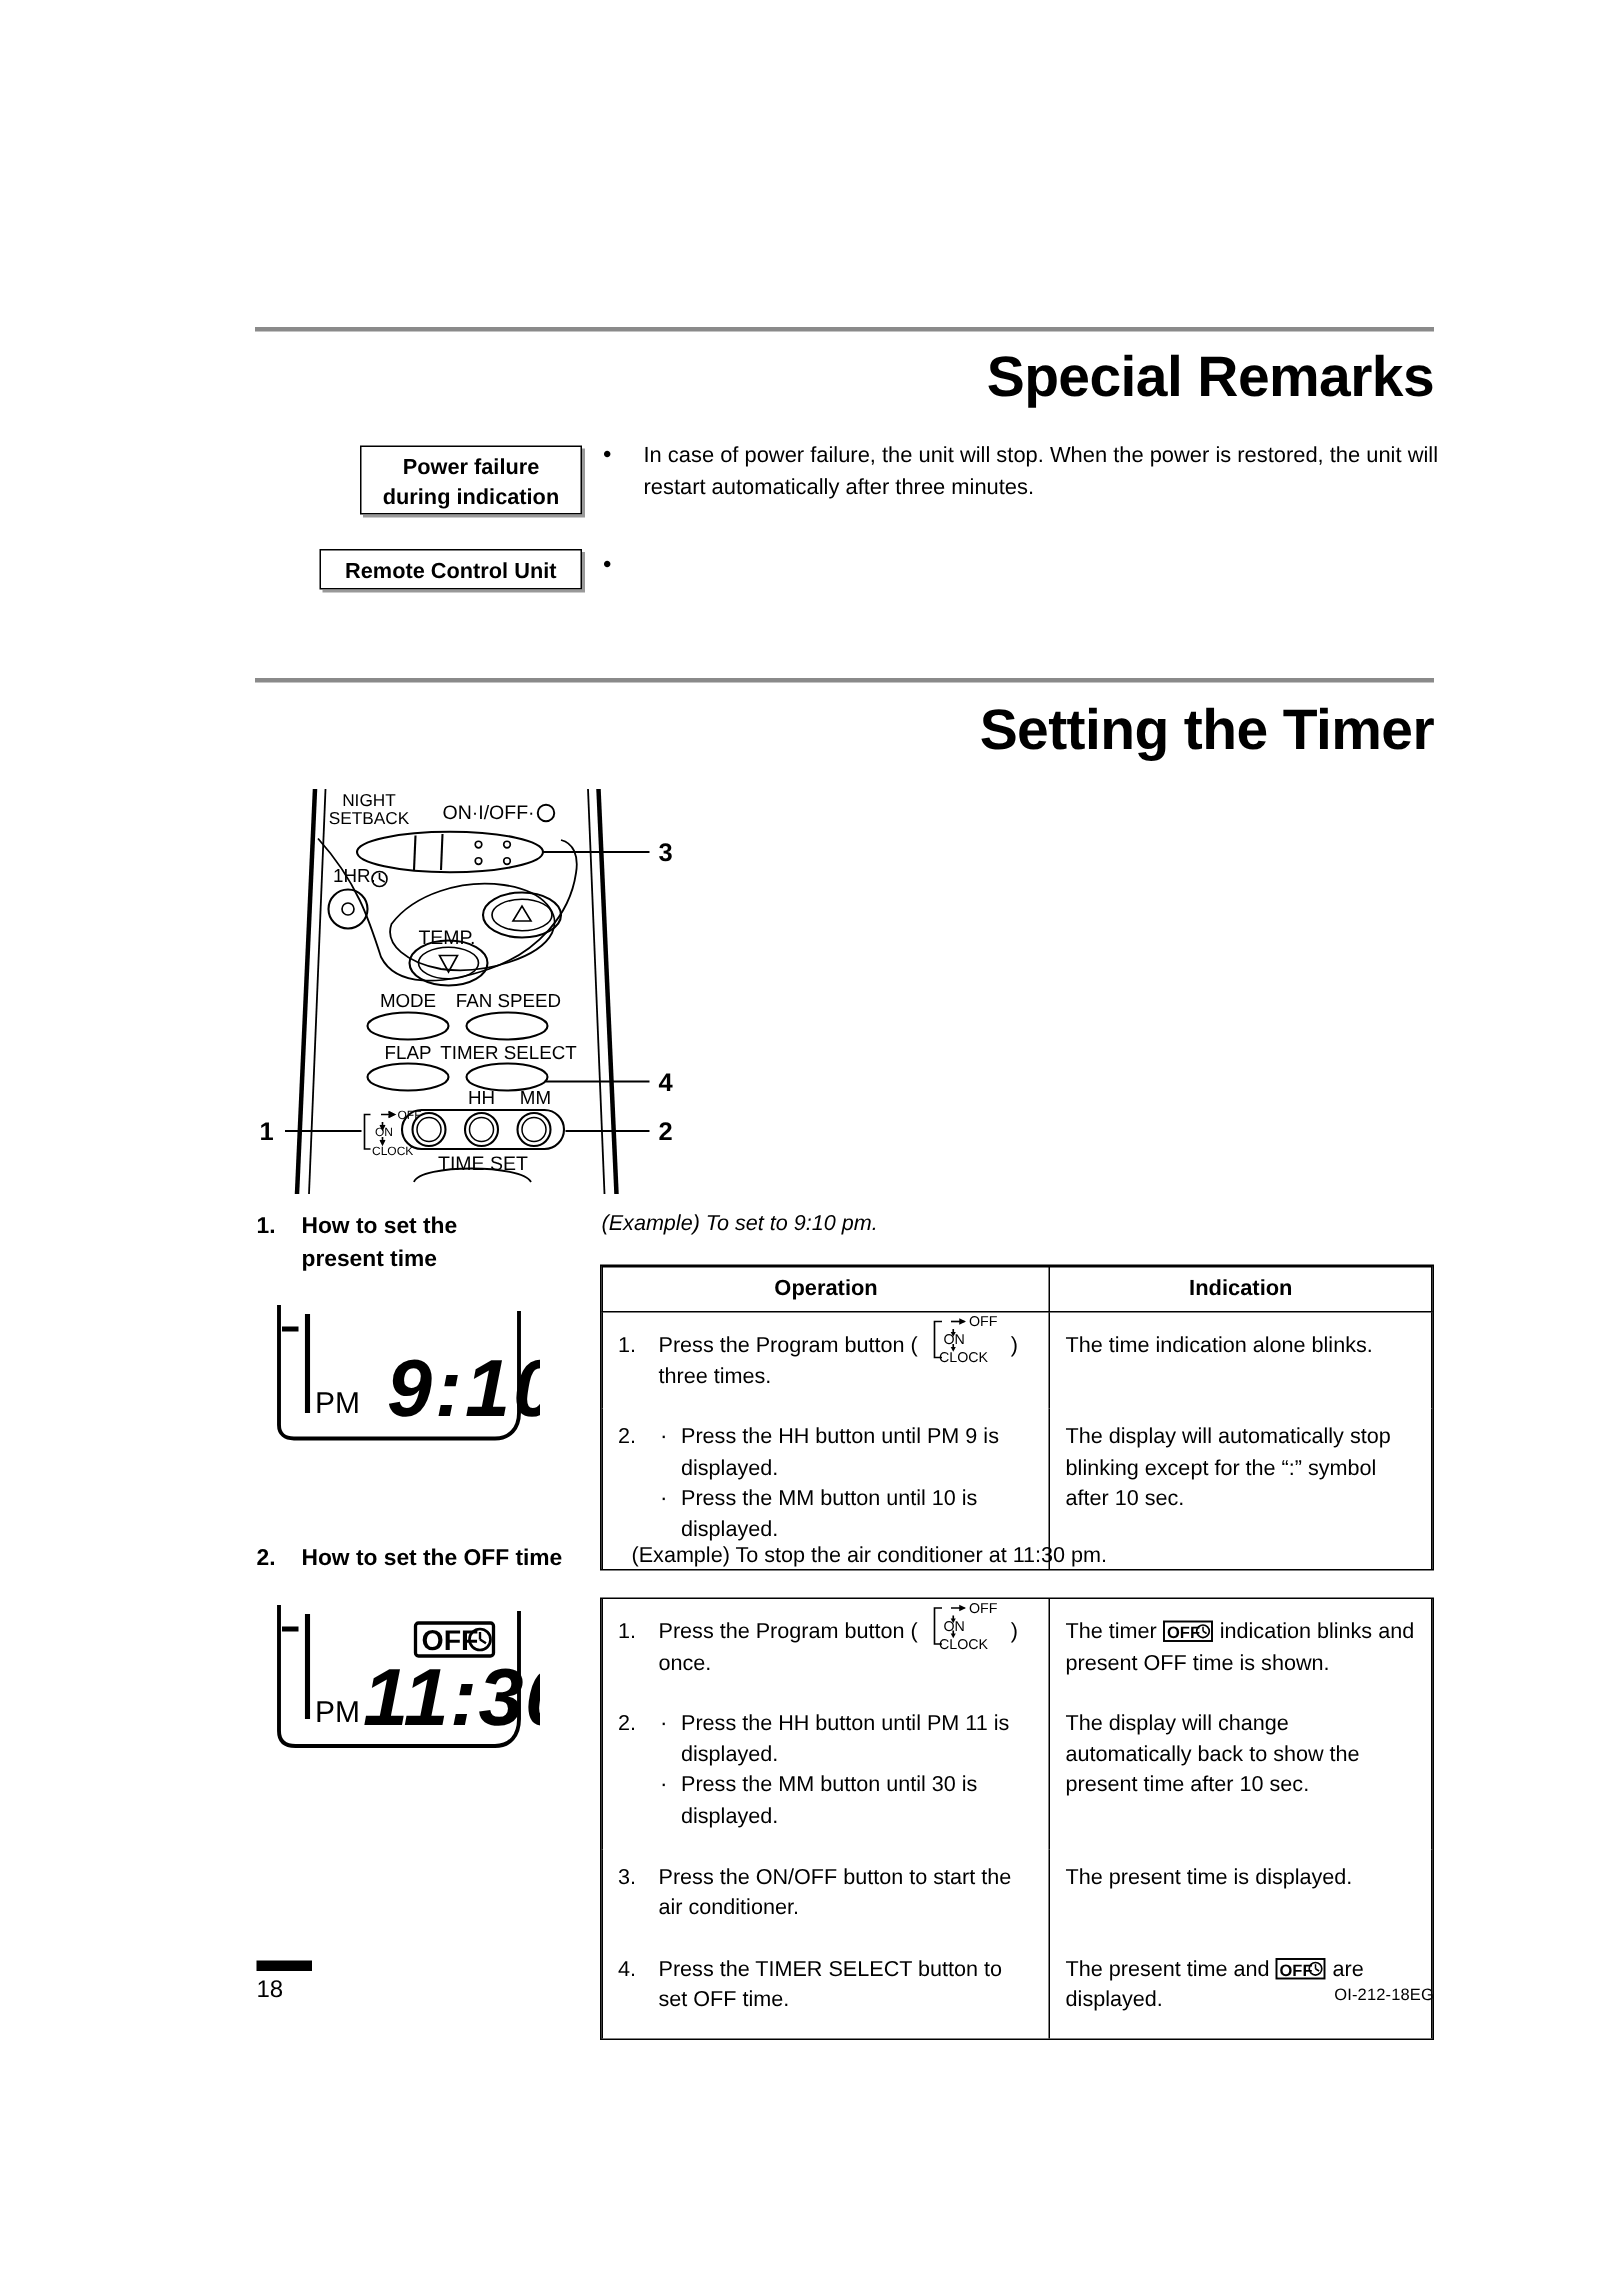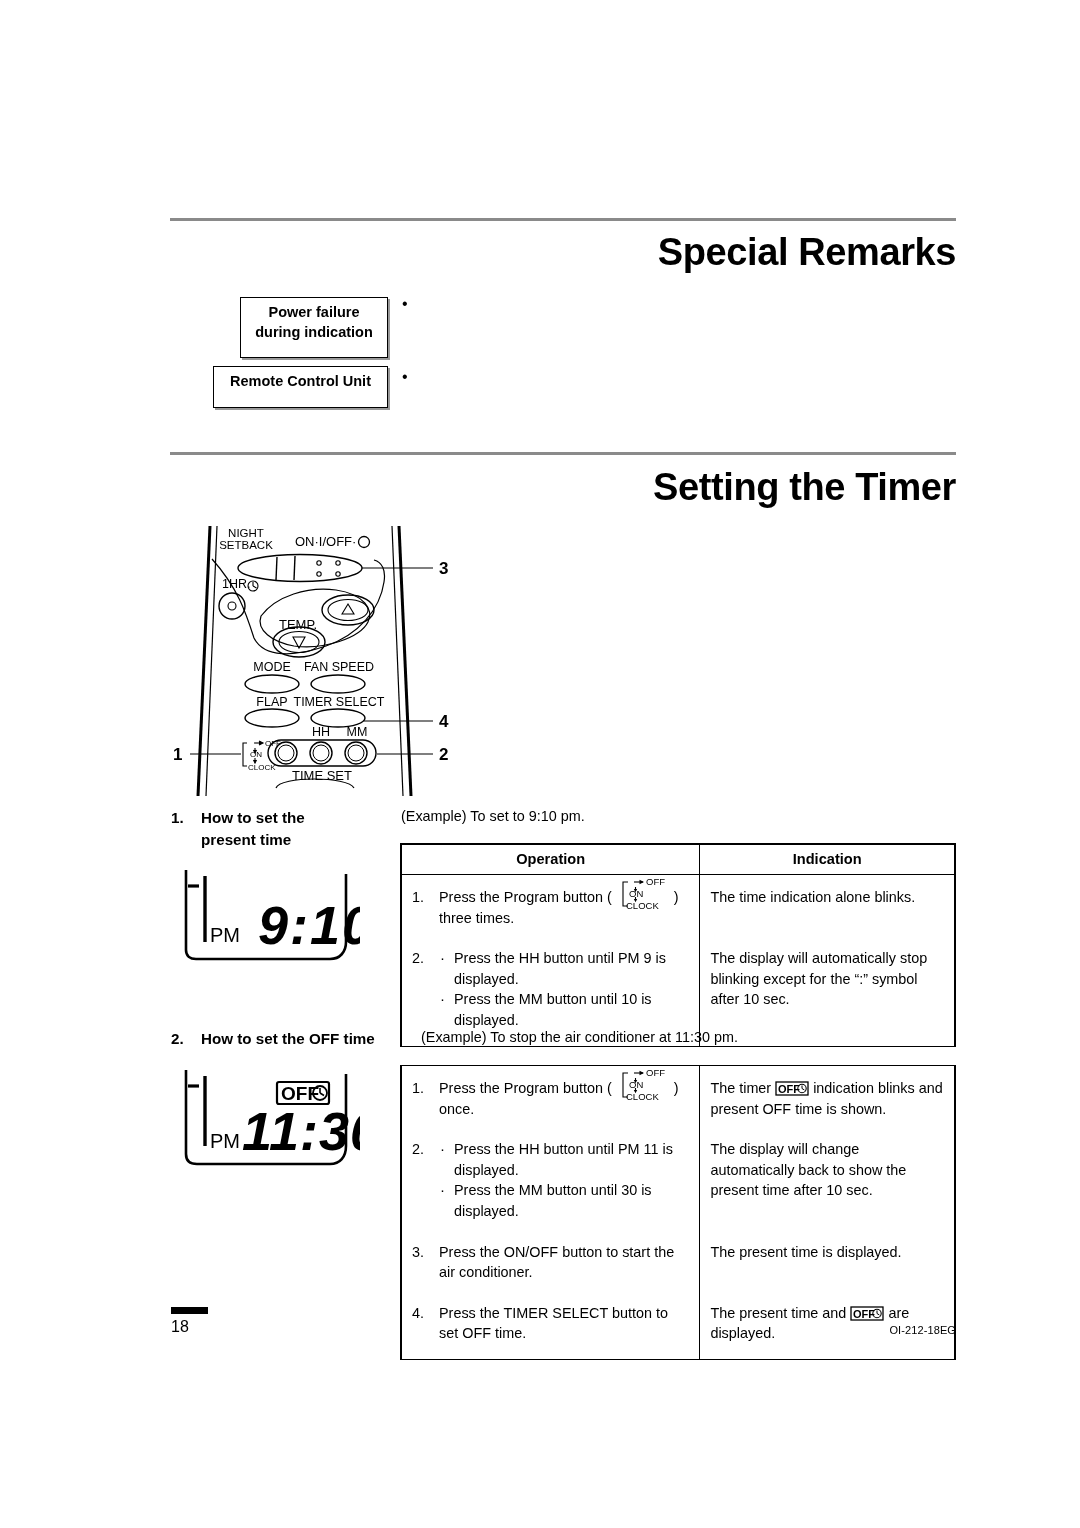--- a/index.html
+++ b/index.html
@@ -36,21 +36,21 @@
 
   
   .remark-box {
     position:absolute;
     border:1.5px solid #000;
     box-shadow:2px 2px 0 #999;
     font-size:14.5px;
     font-weight:700;
     text-align:center;
     line-height:1.35;
-    padding:5px 8px 15px 8px;
+    padding:5px 8px 0 8px;
   }
   .remark-box.b1 { left:240px; top:297px; width:148px; }
   .remark-box.b2 { left:213px; top:366px; width:175px; }
 
   .remark-text {
     position:absolute;
     font-size:14.6px;
     line-height:1.46;
     color:#000;
   }
@@ -85,21 +85,21 @@
   .lcd svg { display:block; }
   .lcd.l1 { left:180px; top:862px; }
   .lcd.l2 { left:180px; top:1062px; }
 
   
   .example {
     position:absolute;
     font-size:14.4px;
     white-space:nowrap;
   }
-  .example.e1 { left:401px; top:808px; }
+  .example.e1 { left:401px; top:808px;font-style:italic; }
   .example.e2 { left:401px; top:1029px;margin-left:20px; }
 
   
   .tbl {
     position:absolute;
     left:400px;
     width:556px;
     border:1.4px solid #000;
     border-collapse:collapse;
     background:#fff;
@@ -174,20 +174,21 @@
 
   <div class="sec-title t1">Special Remarks</div>
 
   <div class="remark-box b1">
     <div>Power failure</div>
     <div>during indication</div>
   </div>
 
   <div class="remark-text p1">
     <span class="bullet-dot">•</span>
+    <span>In case of power failure, the unit will stop. When the power is restored, the unit will restart automatically after three minutes.</span>
   </div>
 
   <div class="remark-box b2">
     <div>Remote Control Unit</div>
   </div>
 
   <div class="remark-text p2">
     <span class="bullet-dot">•</span>
   </div>
 

